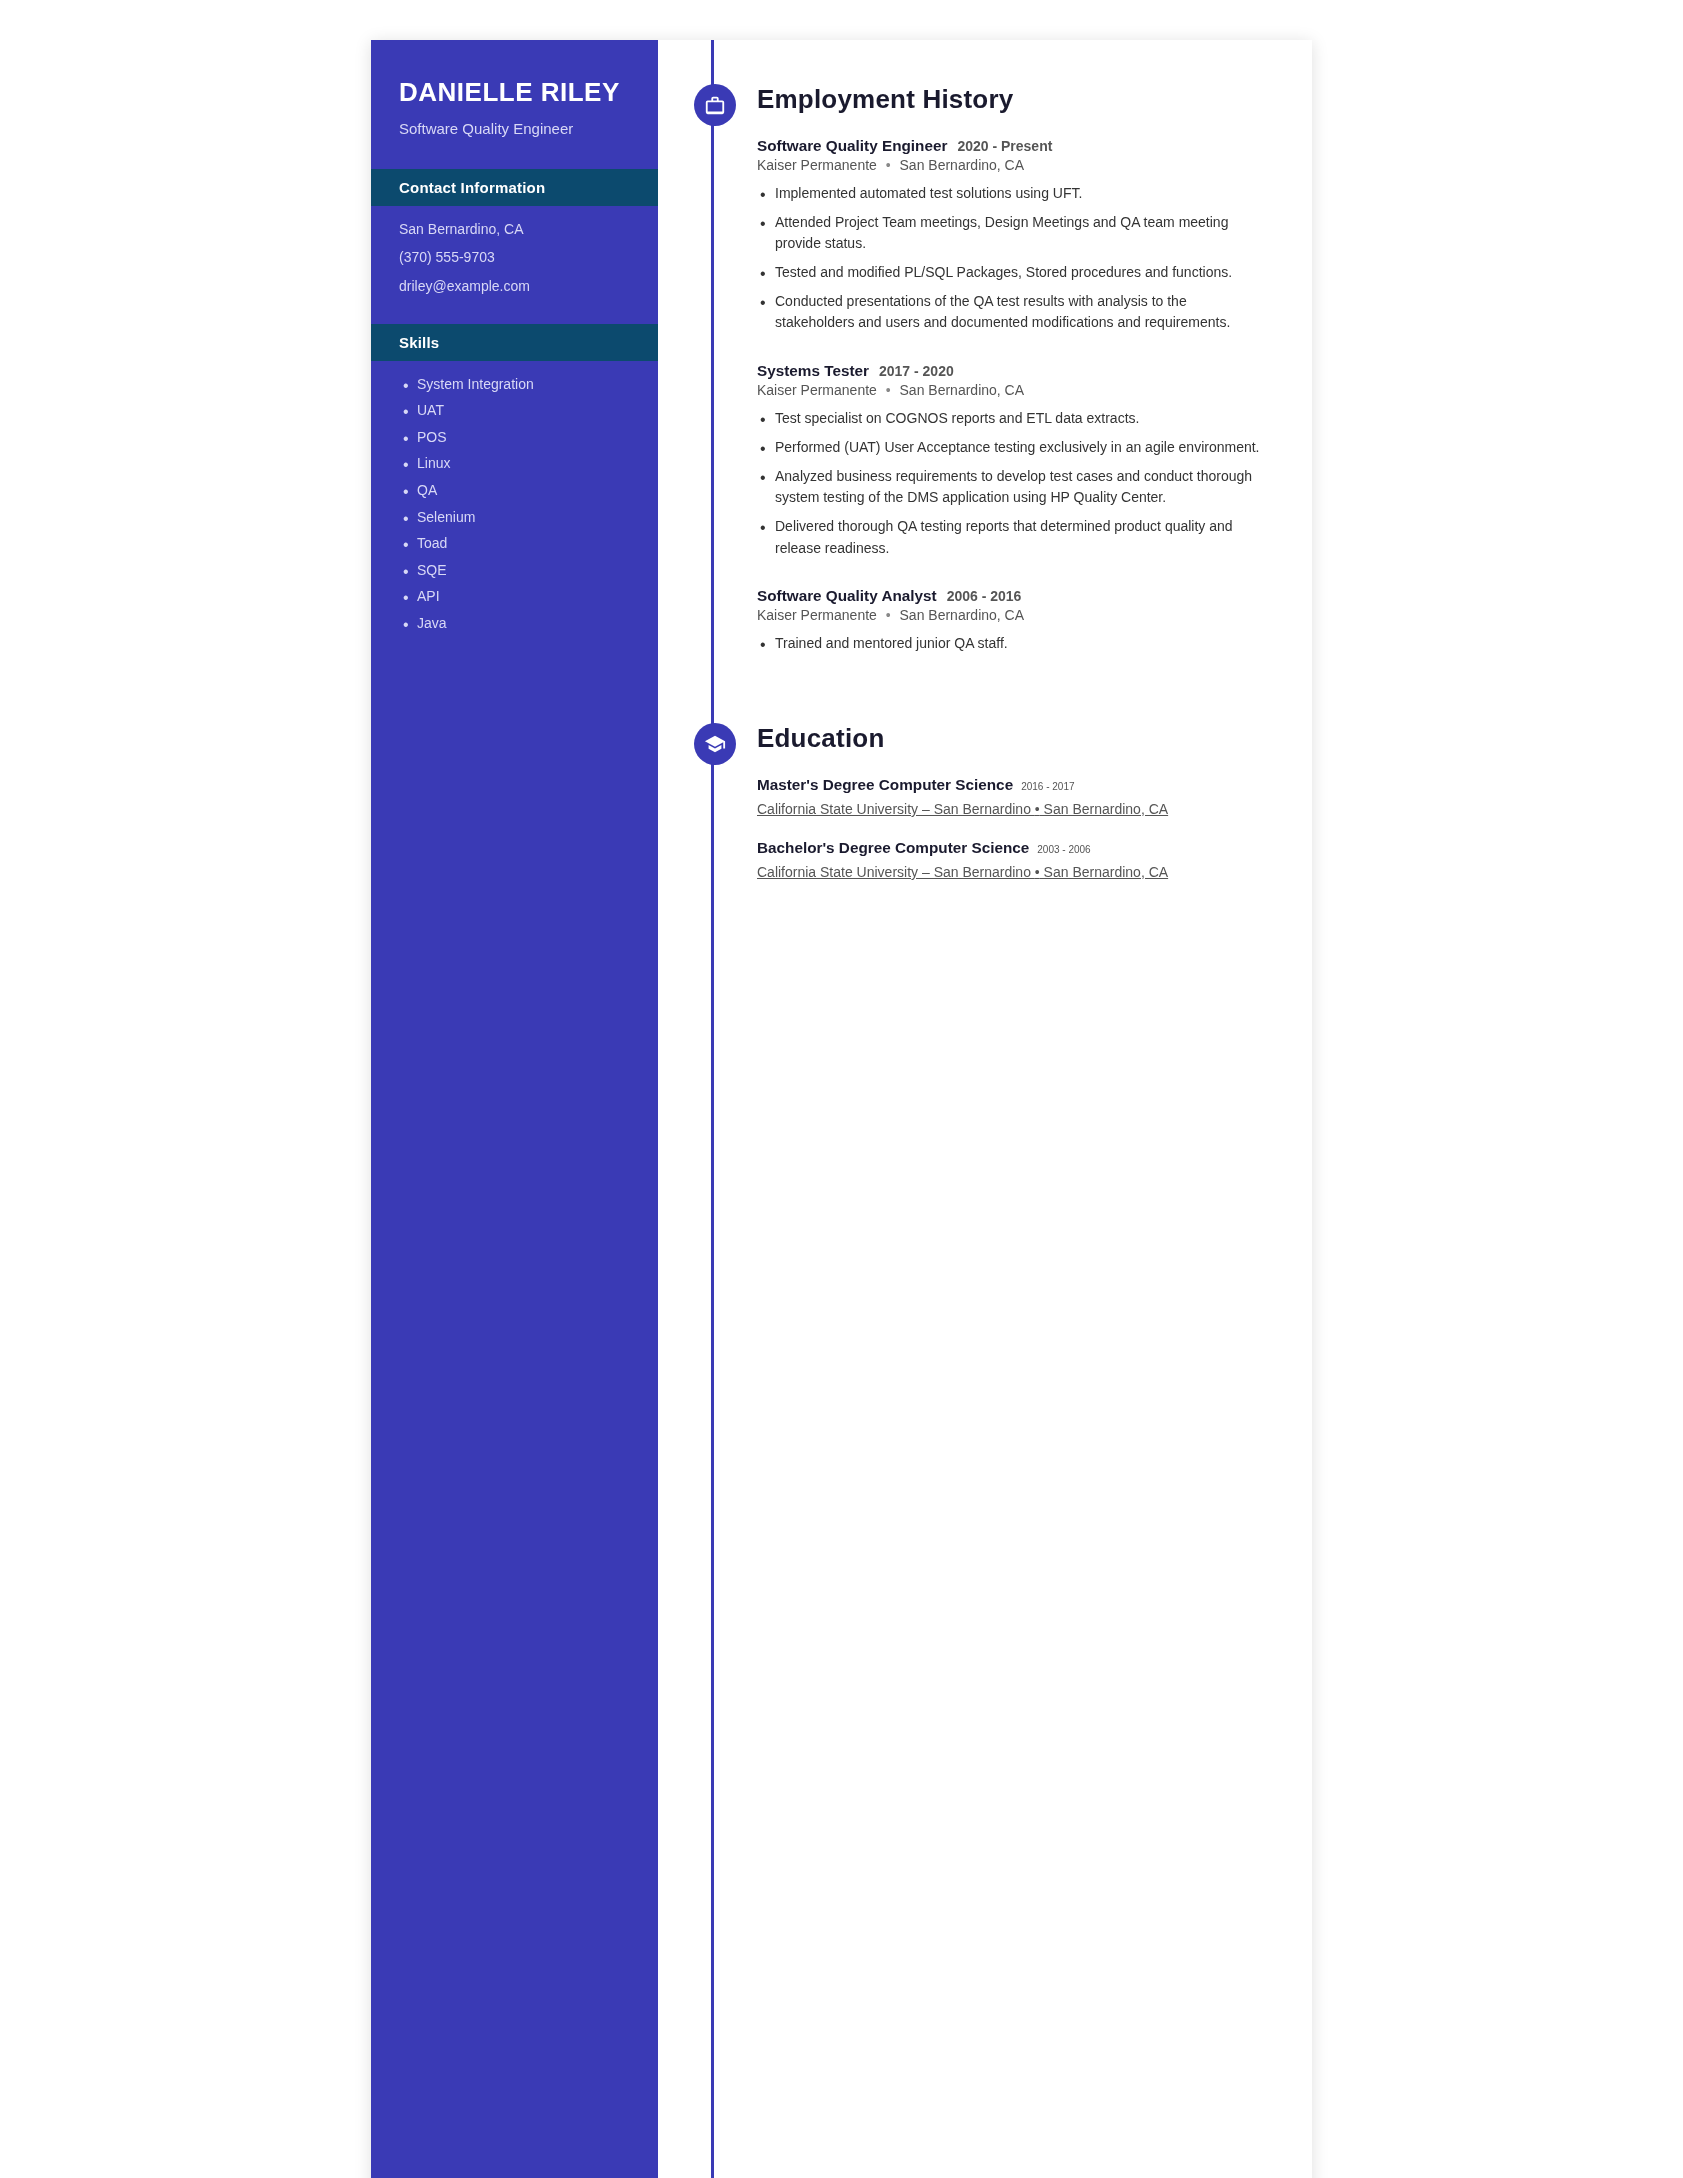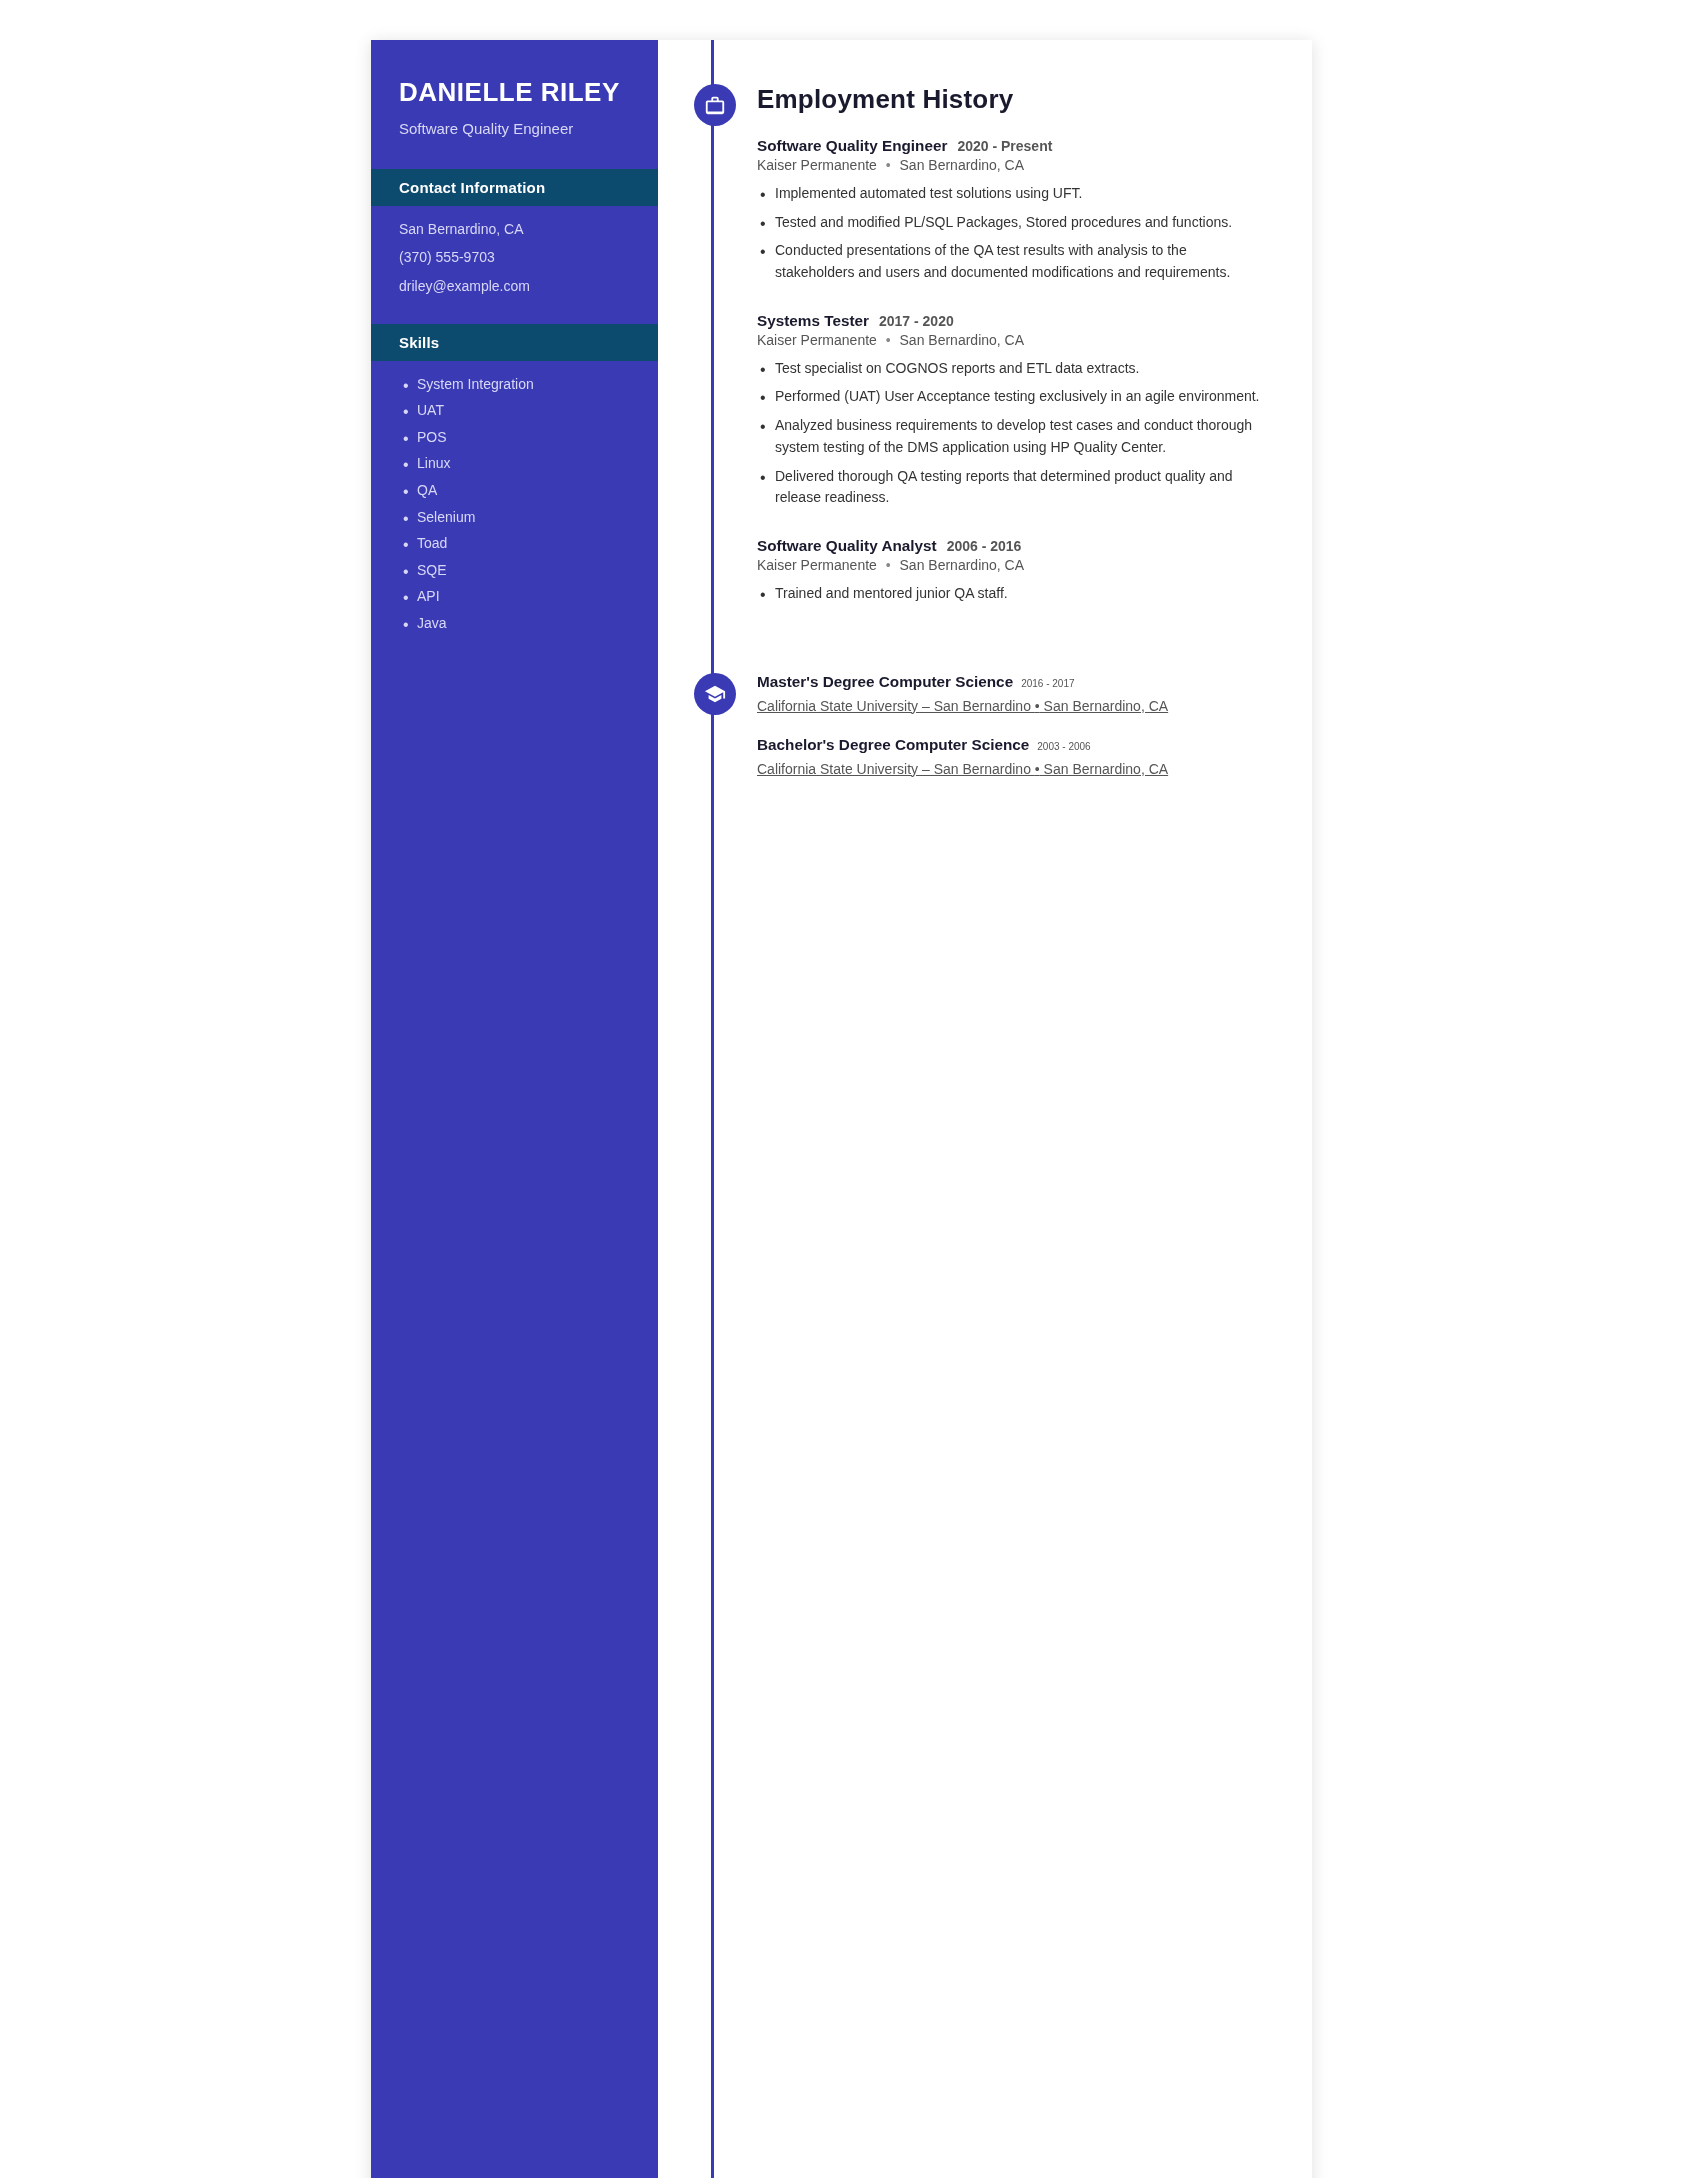--- a/index.html
+++ b/index.html
@@ -256,20 +256,21 @@
       <h2 class="section-title">Employment History</h2>
       <div id="employment-jobs">
           <div class="job-block">
             <div class="job-header">
               <span class="job-title">Software Quality Engineer</span>
               <span class="job-dates">2020 - Present</span>
             </div>
             <div class="job-company">Kaiser Permanente <span class="dot">•</span> San Bernardino, CA</div>
             <ul class="job-bullets">
               <li>Implemented automated test solutions using UFT.</li>
+              <li>Attended Project Team meetings, Design Meetings and QA team meeting provide status.</li>
               <li>Tested and modified PL/SQL Packages, Stored procedures and functions.</li>
               <li>Conducted presentations of the QA test results with analysis to the stakeholders and users and documented modifications and requirements.</li>
             </ul>
           </div>
           <div class="job-block">
             <div class="job-header">
               <span class="job-title">Systems Tester</span>
               <span class="job-dates">2017 - 2020</span>
             </div>
             <div class="job-company">Kaiser Permanente <span class="dot">•</span> San Bernardino, CA</div>
@@ -292,20 +293,21 @@
           </div>
         </div>
     </div>
 
     <div class="section-block" style="padding-top: 30px;">
       <div class="section-icon" style="top:30px;">
         <svg viewBox="0 0 24 24">
           <path d="M12 3L1 9l11 6 9-4.91V17h2V9L12 3zM5 13.18v4L12 21l7-3.82v-4L12 17l-7-3.82z"></path>
         </svg>
       </div>
+      <h2 class="section-title">Education</h2>
       <div id="education-degrees">
           <div class="edu-block">
             <div><span class="edu-degree">Master's Degree Computer Science</span><span class="edu-dates">2016 - 2017</span></div>
             <div class="edu-school">California State University – San Bernardino <span class="dot">•</span> San Bernardino, CA</div>
           </div>
           <div class="edu-block">
             <div><span class="edu-degree">Bachelor's Degree Computer Science</span><span class="edu-dates">2003 - 2006</span></div>
             <div class="edu-school">California State University – San Bernardino <span class="dot">•</span> San Bernardino, CA</div>
           </div>
         </div>

